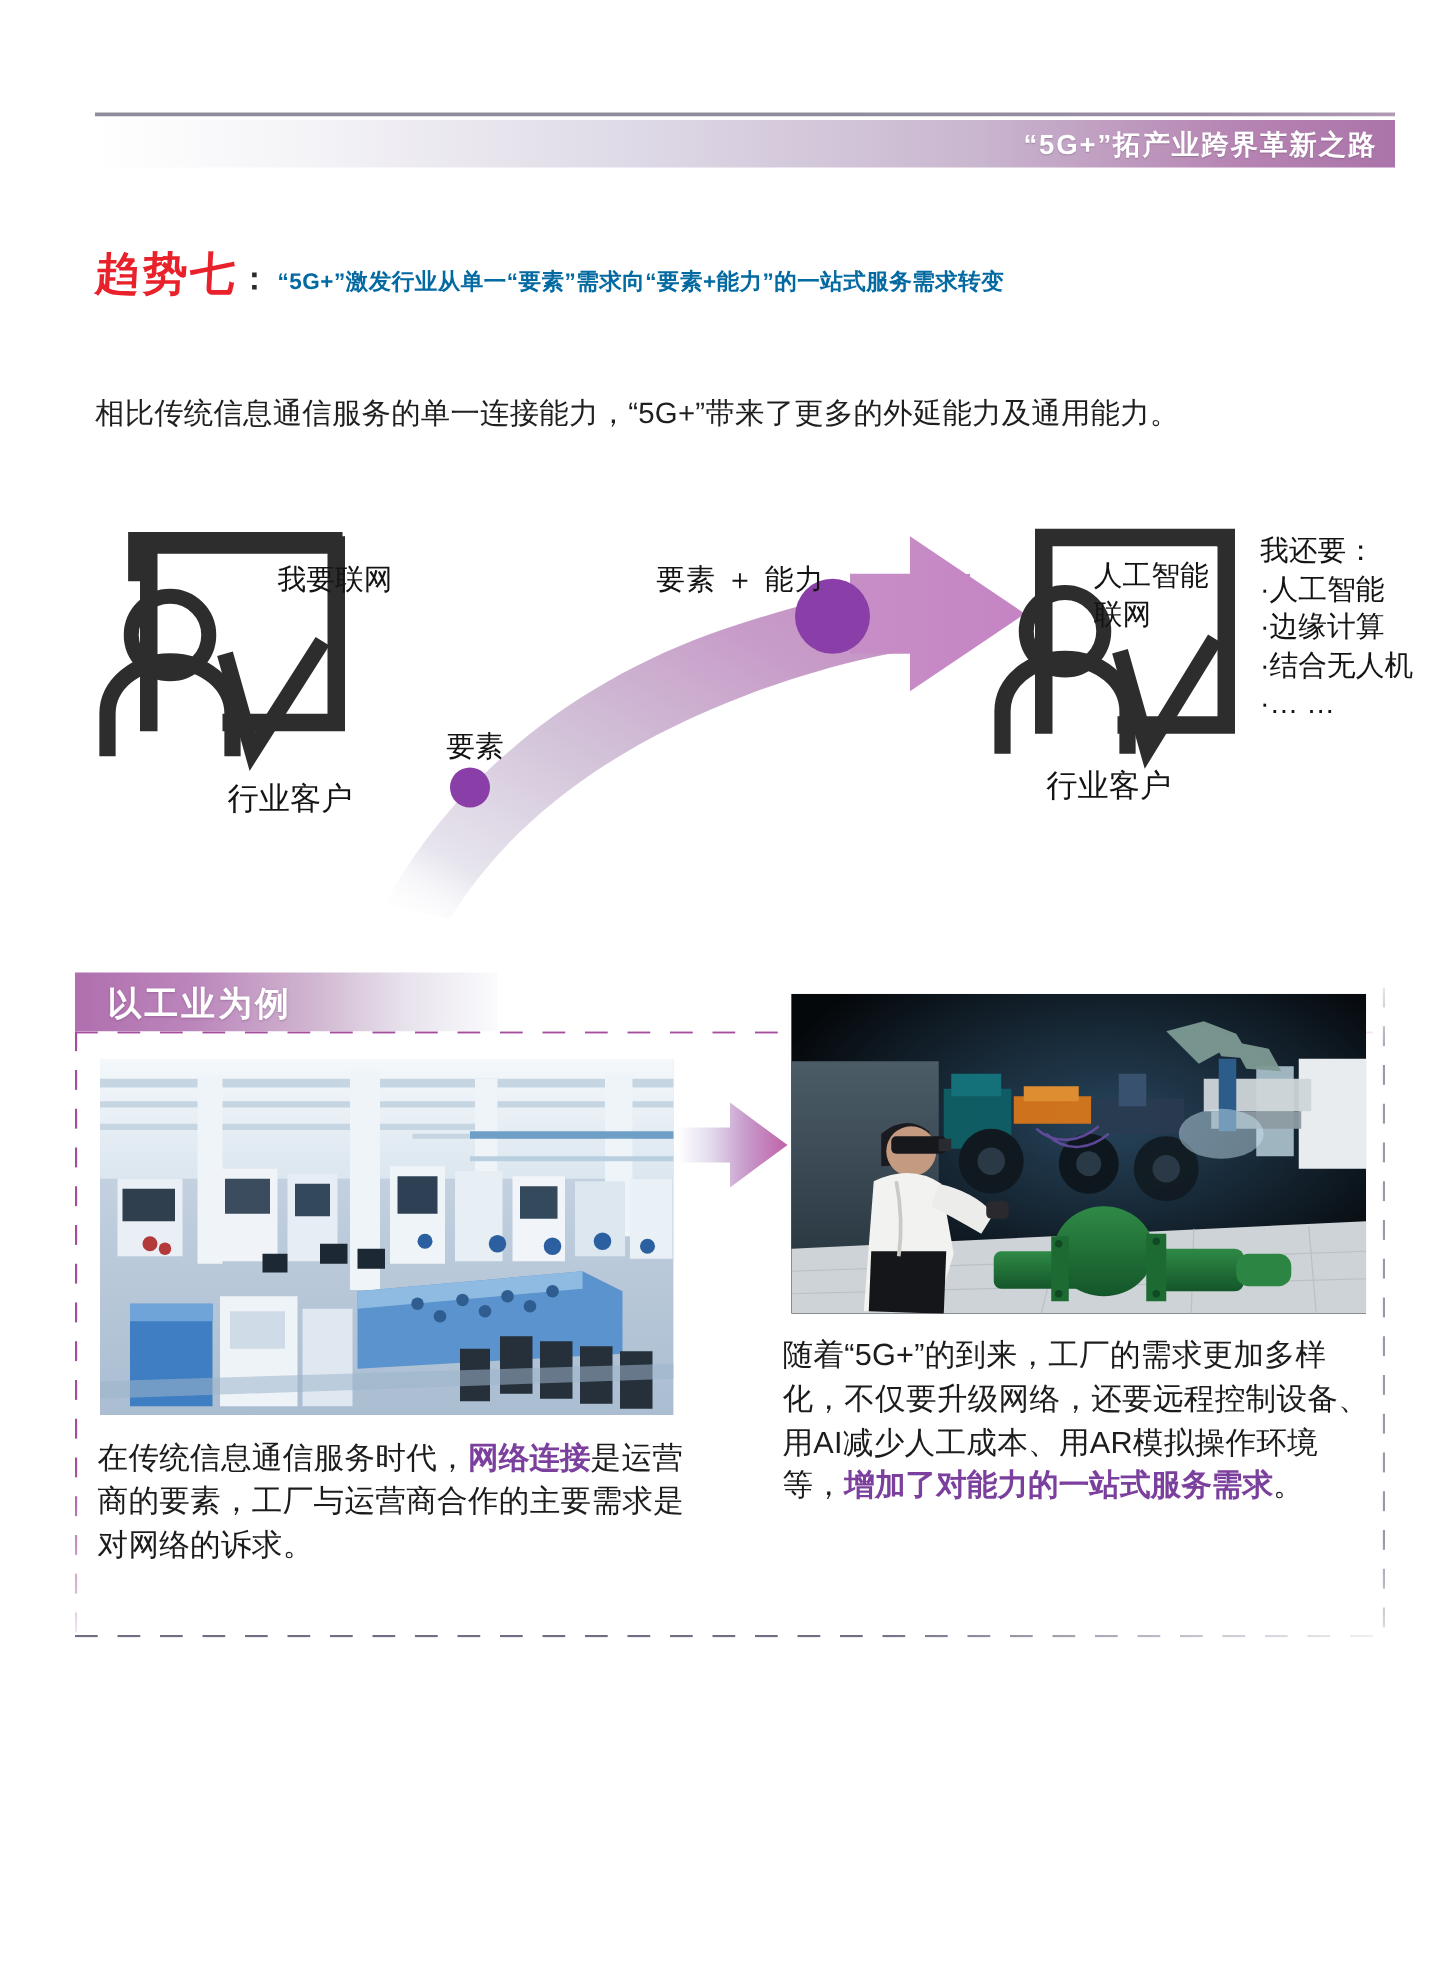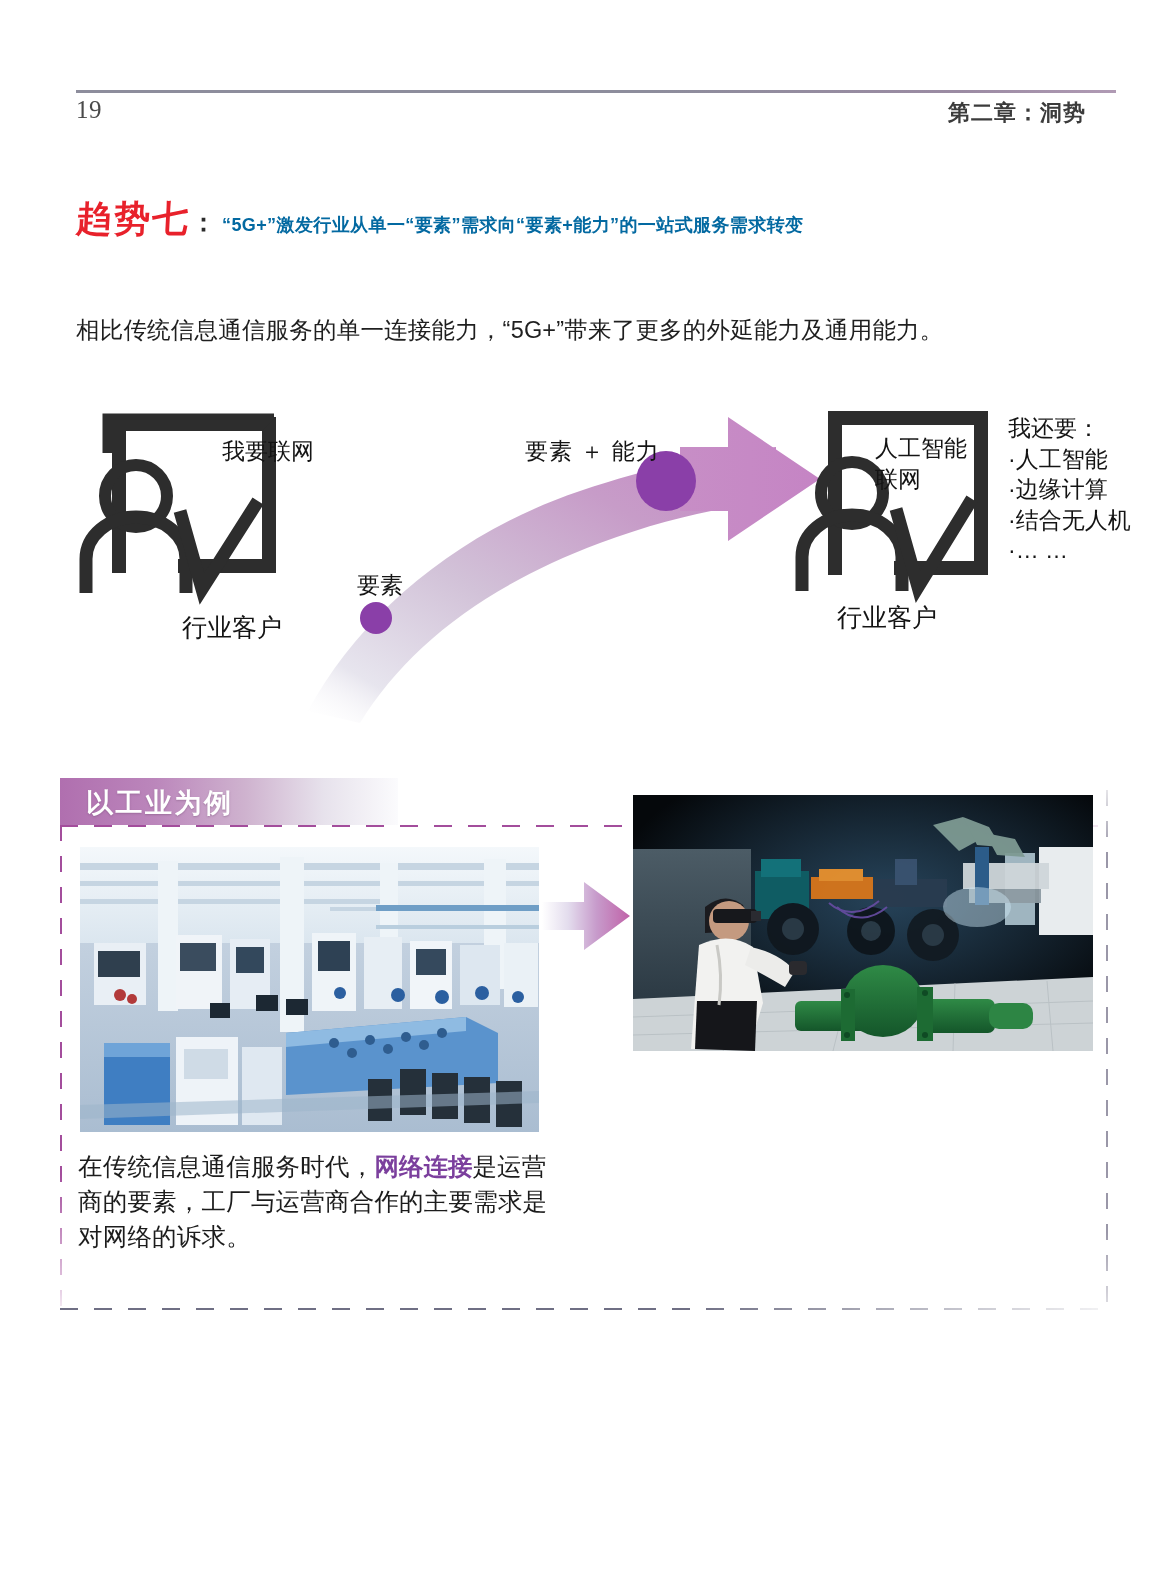--- a/index.html
+++ b/index.html
@@ -51,21 +51,21 @@
   .title-main{
     font-size:18px;font-weight:900;color:#0369a1;letter-spacing:.4px;
     display:inline-block;vertical-align:baseline;
   }
 
   
   .lead{position:absolute;left:76px;top:303px;width:1060px;margin-top:13px;}
   .lead p{margin:0 0 17px 0;font-size:23.5px;color:#1f1f1f;line-height:1.25;letter-spacing:.2px;}
 
   
-  .diagram{position:absolute;left:60px;top:393px;width:1060px;height:330px;}
+  .diagram{position:absolute;left:60px;top:405px;width:1060px;height:330px;}
   .diagram svg{position:absolute;left:0;top:0;}
   .dlabel{position:absolute;font-size:23px;color:#141414;line-height:1.28;white-space:nowrap;}
   .d-wo1{left:162px;top:44px;}
   .d-cust1{left:122px;top:218px;font-size:25px;}
   .d-ysx{left:297px;top:178px;text-align:right;}
   .d-ys-nl{left:465px;top:44px;letter-spacing:1px;}
   .d-wo2{left:815px;top:40px;line-height:1.35;}
   .d-cust2{left:777px;top:208px;font-size:25px;}
   .d-list{left:948px;top:20px;font-size:23px;line-height:1.33;}
 
@@ -126,20 +126,23 @@
 </head>
 <body>
 
 <div class="page">
 
   <div class="hdr-row">
     <div class="pagenum">19</div>
     <div class="chapter">第二章：洞势</div>
   </div>
   <div class="hdr-rule"></div>
+  <div class="hdr-bar">
+    <div class="hdr-bar-txt">“5G+”拓产业跨界革新之路</div>
+  </div>
 
   <div class="title-wrap">
     <span class="trend-tag">趋势七</span><span class="trend-colon">：</span><span class="title-main">“5G+”激发行业从单一“要素”需求向“要素+能力”的一站式服务需求转变</span>
   </div>
 
   <div class="lead">
     <p>相比传统信息通信服务的单一连接能力，“5G+”带来了更多的外延能力及通用能力。</p>
   </div>
 
   <div class="diagram">
@@ -429,15 +432,18 @@
           <rect x="156" y="166" width="18" height="14" rx="4" fill="#2a2a2e"></rect>
           <path d="M84,150 q6,30 2,60" stroke="#c9c9c5" stroke-width="3" fill="none"></path>
         </g>
       </svg>
     </div>
 
     <div class="cap cap-left">
       <span>在传统信息通信服务时代，</span><span class="hl">网络连接</span><span>是运营商的要素，工厂与运营商合作的主要需求是对网络的诉求。</span>
     </div>
 
+    <div class="cap cap-right">
+      <span>随着“5G+”的到来，工厂的需求更加多样化，不仅要升级网络，还要远程控制设备、用AI减少人工成本、用AR模拟操作环境等，</span><span class="hl">增加了对能力的一站式服务需求</span><span>。</span>
+    </div>
   </div>
 
 </div>
 
 </body></html>

